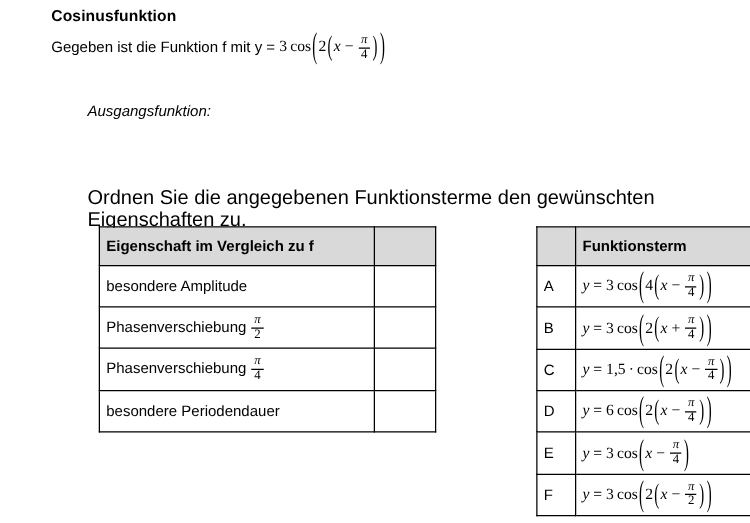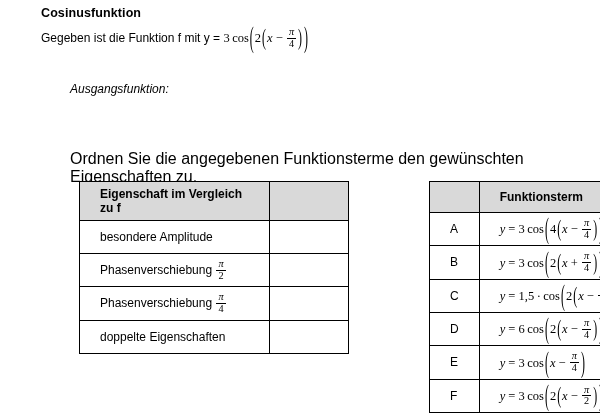--- a/index.html
+++ b/index.html
@@ -113,21 +113,21 @@
   }
   .tbl-right {
     position: absolute;
     left: 396px;
     top: 181px;
     width: 192px;
   }
   .tbl-left td, .tbl-right td,
   .tbl-left th, .tbl-right th {
     border: 1px solid #000;
-    padding: 5px 20px;
+    padding: 5px 5px;
     font-size: 12px;
     text-align: left;
     vertical-align: middle;
   }
   .hdr {
     background: #d9d9d9;
     font-weight: bold;
     height: 20px;
   }
   .blank-cell {
@@ -174,21 +174,21 @@
     </tr>
     <tr>
       <td class="row-cell">Phasenverschiebung <span class="math"><span class="frac"><span class="num">π</span><span class="den">2</span></span></span></td>
       <td class="row-cell blank-cell"></td>
     </tr>
     <tr>
       <td class="row-cell">Phasenverschiebung <span class="math"><span class="frac"><span class="num">π</span><span class="den">4</span></span></span></td>
       <td class="row-cell blank-cell"></td>
     </tr>
     <tr>
-      <td class="row-cell">doppelte Eigenschaften</td>
+      <td class="row-cell">besondere Periodendauer</td>
       <td class="row-cell blank-cell"></td>
     </tr>
   </tbody>
     </table>
 
   <table class="tbl-right">
     <tbody>
         <tr>
       <th class="hdr hdr-blank letter-cell"></th>
       <th class="hdr">Funktionsterm</th>

